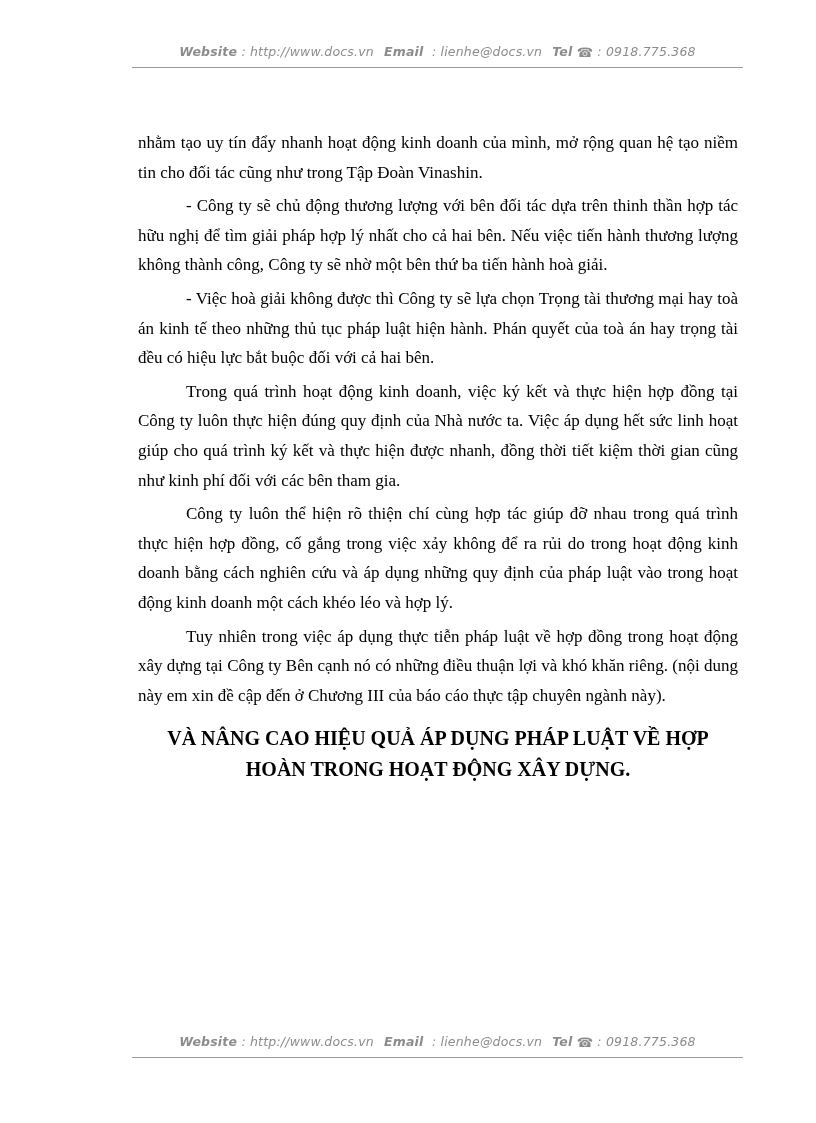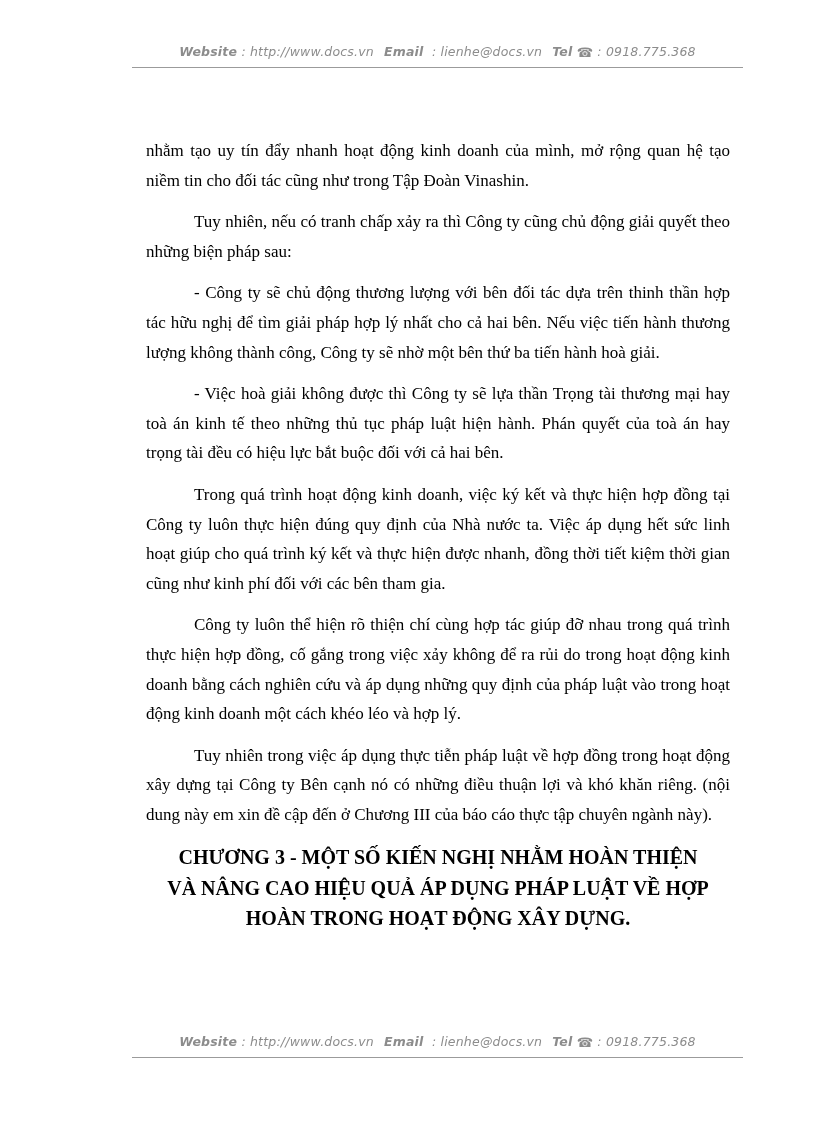--- a/index.html
+++ b/index.html
@@ -33,21 +33,21 @@
   
   .content {
     position:absolute;
     left:134px; top:124px; width:608px;
     font-family:"Liberation Serif", serif;
     font-size:17px;
     line-height:29.6px;
     color:#000000;
     text-align:justify;
   }
-  .content p { margin:12px; text-indent:48px; }
+  .content p { margin:4px; text-indent:48px; }
   .content p.no-indent { text-indent:0; }
   .content p.bold { font-weight:bold; }
   .chapter {
     margin:13px 4px 0 4px;
     font-weight:bold;
     font-size:20px;
     line-height:30.5px;
     text-align:center;
   }
 </style>
@@ -55,29 +55,27 @@
 <body>
 
 <div class="page">
 
   <div class="hf header">
     <span class="seg"><span class="lbl">Website</span> <span>: http://www.docs.vn</span></span><span class="seg"><span class="lbl">Email</span>&nbsp; <span>: lienhe@docs.vn</span></span><span class="seg"><span class="lbl">Tel</span> <span class="phone-glyph">☎</span> <span>: 0918.775.368</span></span>
   </div>
 
   <div class="content">
     <p class="no-indent">nhằm tạo uy tín đẩy nhanh hoạt động kinh doanh của mình, mở rộng quan hệ tạo niềm tin cho đối tác cũng như trong Tập Đoàn Vinashin.</p>
-    <p>Tuy nhiên, nếu có tranh chấp xảy ra thì Công ty cũng chủ động giải quyết theo những biện pháp sau:</p>
     <p>- Công ty sẽ chủ động thương lượng với bên đối tác dựa trên thinh thần hợp tác hữu nghị để tìm giải pháp hợp lý nhất cho cả hai bên. Nếu việc tiến hành thương lượng không thành công, Công ty sẽ nhờ một bên thứ ba tiến hành hoà giải.</p>
-    <p>- Việc hoà giải không được thì Công ty sẽ lựa thần Trọng tài thương mại hay toà án kinh tế theo những thủ tục pháp luật hiện hành. Phán quyết của toà án hay trọng tài đều có hiệu lực bắt buộc đối với cả hai bên.</p>
+    <p>- Việc hoà giải không được thì Công ty sẽ lựa chọn Trọng tài thương mại hay toà án kinh tế theo những thủ tục pháp luật hiện hành. Phán quyết của toà án hay trọng tài đều có hiệu lực bắt buộc đối với cả hai bên.</p>
     <p>Trong quá trình hoạt động kinh doanh, việc ký kết và thực hiện hợp đồng tại Công ty luôn thực hiện đúng quy định của Nhà nước ta. Việc áp dụng hết sức linh hoạt giúp cho quá trình ký kết và thực hiện được nhanh, đồng thời tiết kiệm thời gian cũng như kinh phí đối với các bên tham gia.</p>
     <p>Công ty luôn thể hiện rõ thiện chí cùng hợp tác giúp đỡ nhau trong quá trình thực hiện hợp đồng, cố gắng trong việc xảy không để ra rủi do trong hoạt động kinh doanh bằng cách nghiên cứu và áp dụng những quy định của pháp luật  vào trong hoạt động kinh doanh một cách khéo léo và hợp lý.</p>
     <p>Tuy nhiên trong việc áp dụng thực tiễn pháp luật về hợp đồng trong hoạt động xây dựng tại Công ty Bên cạnh nó có những điều thuận lợi và khó khăn riêng. (nội dung này em xin đề cập đến ở Chương III của báo cáo thực tập chuyên ngành này).</p>
 
     <div class="chapter">
-      <div>CHƯƠNG 3 - MỘT SỐ KIẾN NGHỊ NHẰM HOÀN THIỆN</div>
       <div>VÀ NÂNG CAO HIỆU QUẢ ÁP DỤNG PHÁP LUẬT VỀ HỢP</div>
       <div>HOÀN TRONG HOẠT ĐỘNG XÂY DỰNG.</div>
     </div>
   </div>
 
   <div class="hf footer">
     <span class="seg"><span class="lbl">Website</span> <span>: http://www.docs.vn</span></span><span class="seg"><span class="lbl">Email</span>&nbsp; <span>: lienhe@docs.vn</span></span><span class="seg"><span class="lbl">Tel</span> <span class="phone-glyph">☎</span> <span>: 0918.775.368</span></span>
   </div>
 
 </div>

